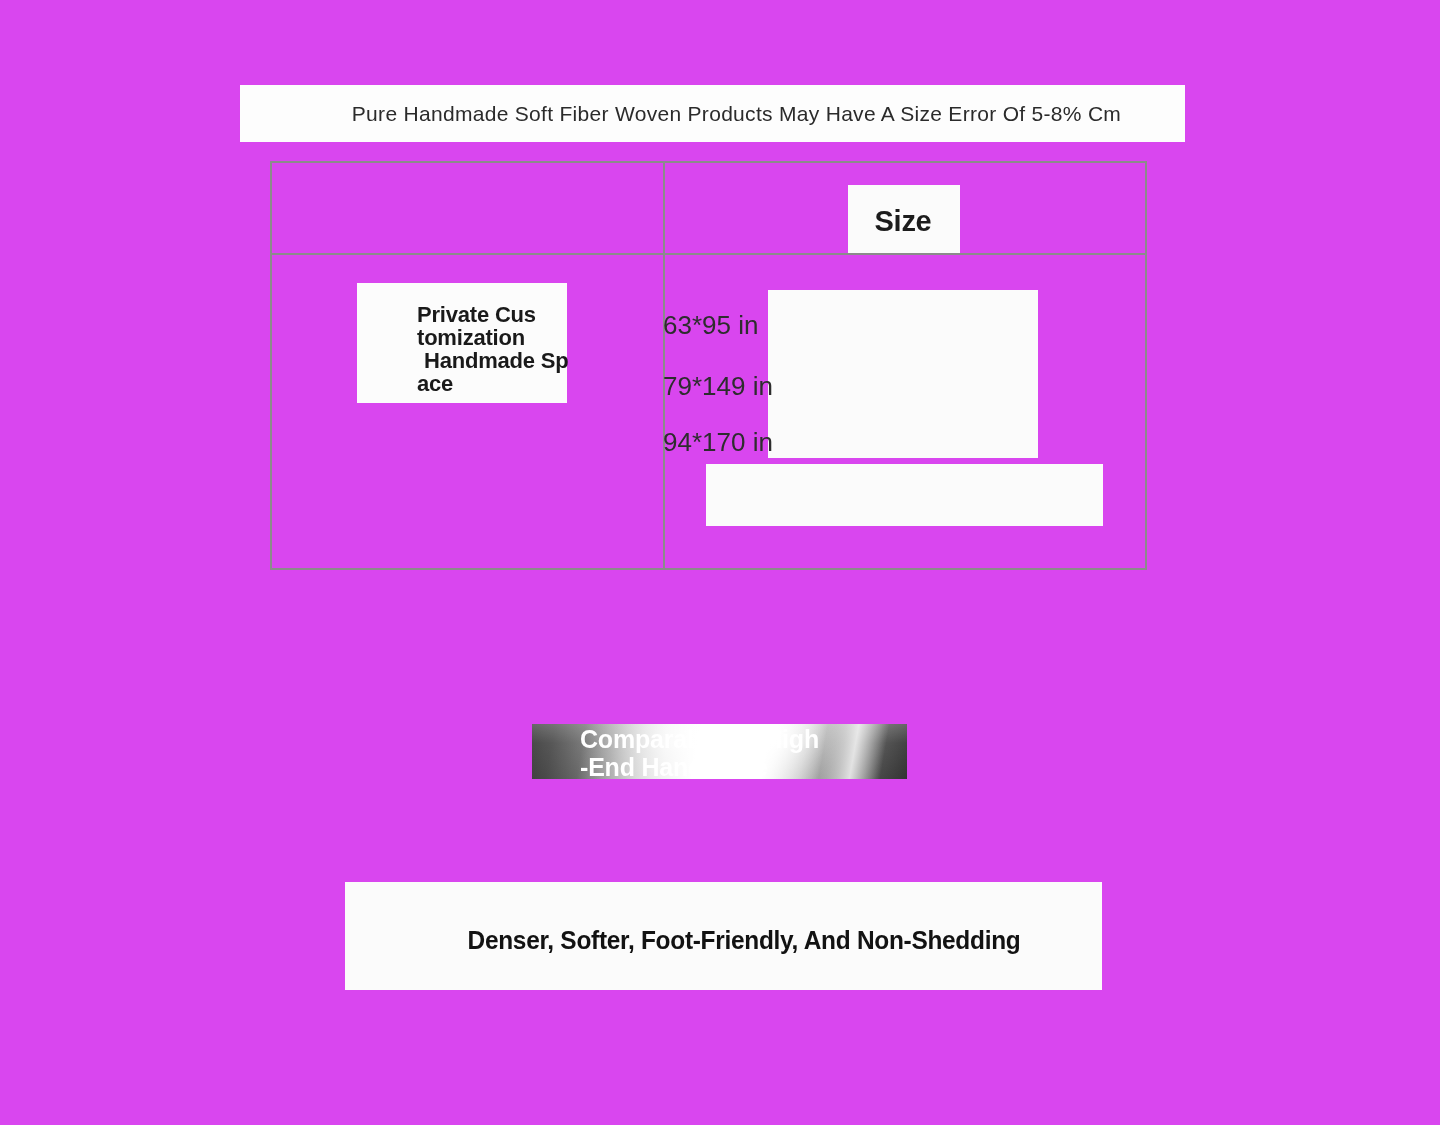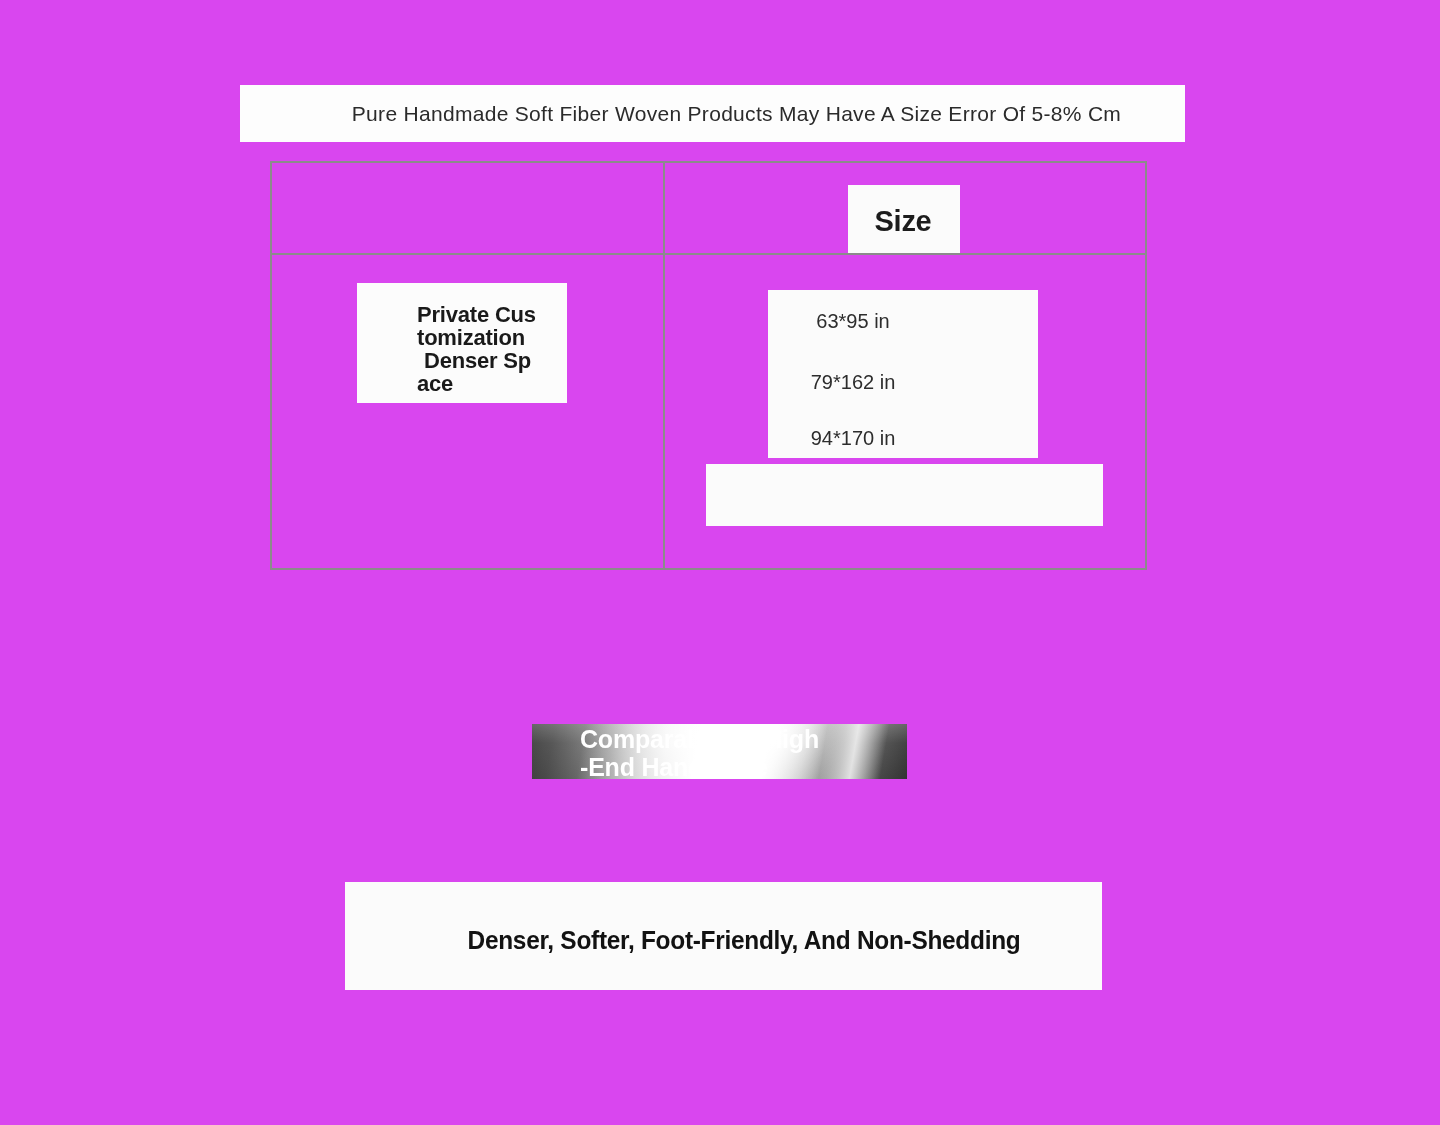--- a/index.html
+++ b/index.html
@@ -29,22 +29,22 @@
     position:absolute;left:663px;top:205px;width:480px;text-align:center;
     font-size:29px;font-weight:bold;color:#1c1c1c;letter-spacing:-.3px;
   }
   .row-label{
     position:absolute;left:393px;top:303px;
     font-size:22px;font-weight:bold;line-height:23px;letter-spacing:-.2px;color:#1a1a1a;margin-left:24px;
   }
   .row-label .ln{display:block;}
   .row-label .indent{padding-left:7px;}
   .size-option{
-    position:absolute;left:663px;width:380px;text-align:center;
-    font-size:20px;color:#2d2d2d;white-space:nowrap;
+    position:absolute;left:663px;width:380px;text-align:left;
+    font-size:26px;color:#2d2d2d;white-space:nowrap;
   }
   .size-1{top:310px;}
   .size-2{top:371px;}
   .size-3{top:427px;}
   .custom-note{
     position:absolute;left:922px;top:481px;transform:translateX(-50%);
     font-size:28px;color:#242424;white-space:nowrap;
   }
   
   .banner{
@@ -92,27 +92,27 @@
     <div class="row-divider"></div>
   </div>
 
   <div class="patch patch-header"></div>
   <div class="table-header">Size</div>
 
   <div class="patch patch-label"></div>
   <div class="row-label">
     <span class="ln">Private Cus</span>
     <span class="ln">tomization</span>
-    <span class="ln indent">Denser Sp</span>
+    <span class="ln indent">Handmade Sp</span>
     <span class="ln">ace</span>
   </div>
 
   <div class="patch patch-sizes"></div>
   <div class="size-option size-1">63*95 in</div>
-  <div class="size-option size-2">79*162 in</div>
+  <div class="size-option size-2">79*149 in</div>
   <div class="size-option size-3">94*170 in</div>
 
   <div class="patch patch-custom"></div>
 
   <div class="banner">
     <div class="banner-shade"></div>
     <div class="banner-text">
       <div>Comparable To High</div>
       <div>-End Handmade</div>
     </div>

